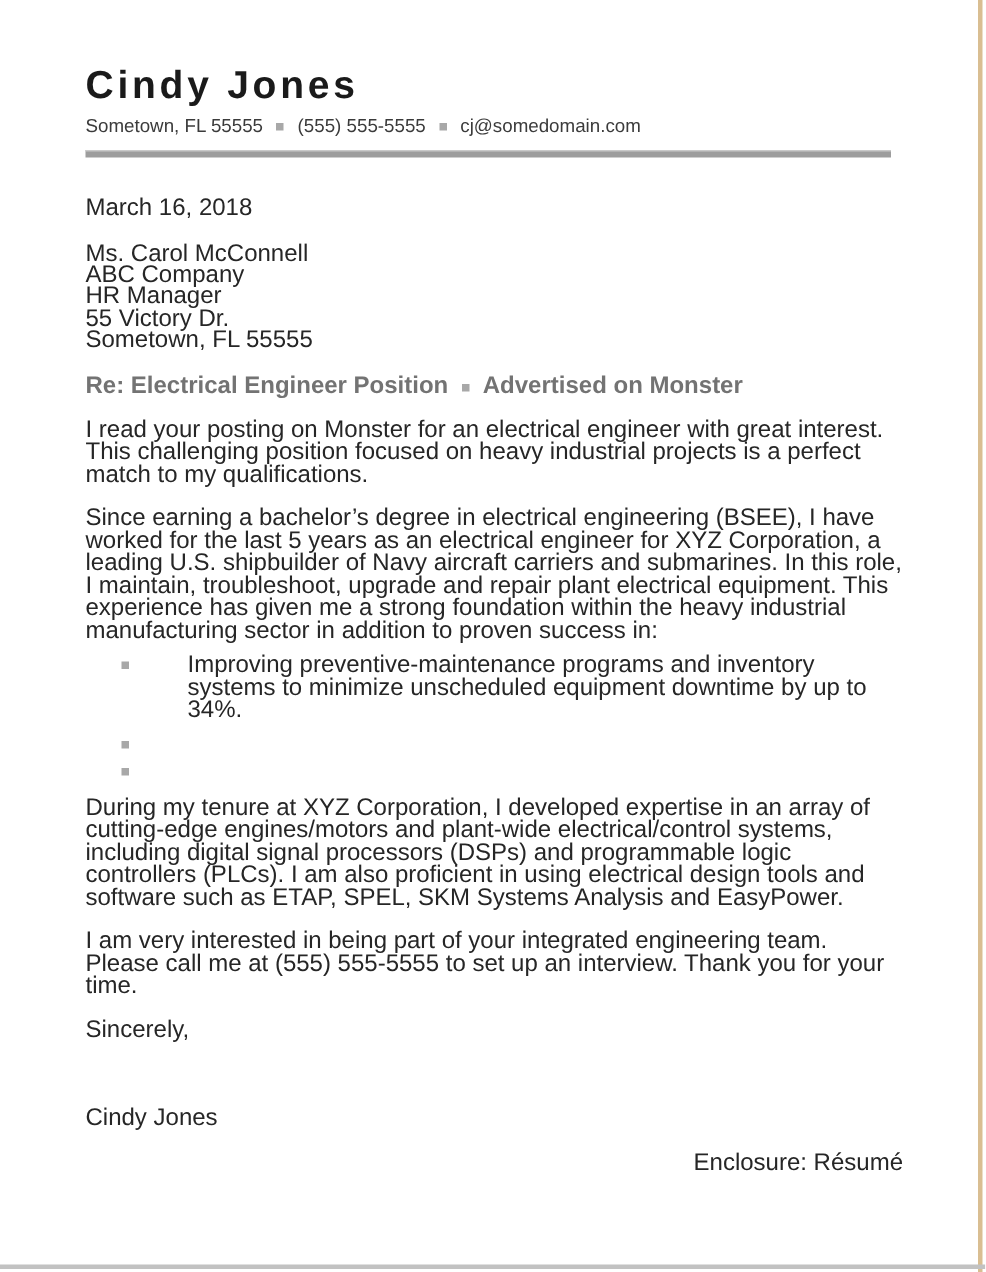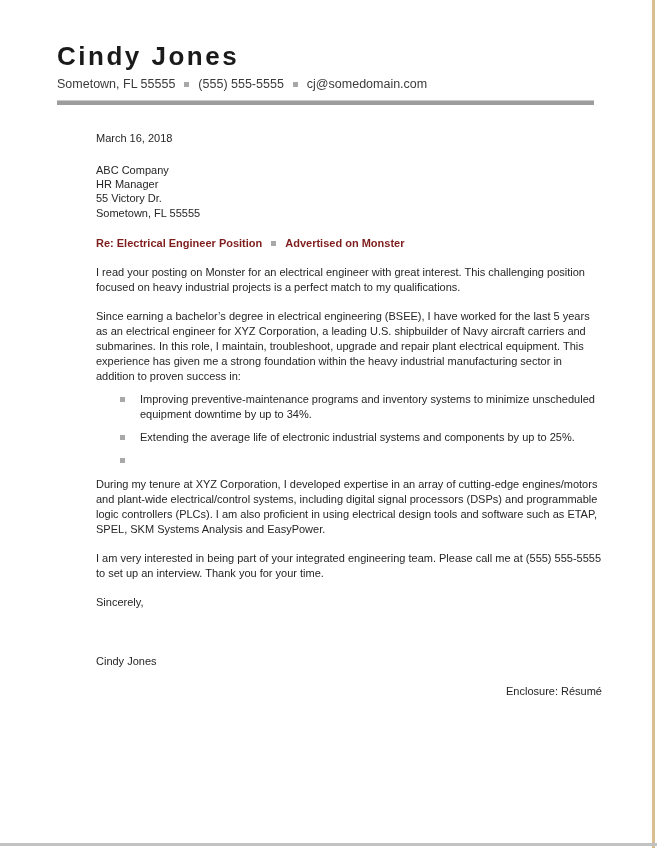--- a/index.html
+++ b/index.html
@@ -48,49 +48,49 @@
   }
   .header-rule {
     margin-top: 9px;
     width: 537px;
     height: 4px;
     background: #9d9d9d;
     border-top: 1px solid #c9c9c9;
   }
   
   .letter {
-    font-size: 11px;
+    font-size: 16px;
     line-height: 15px;
-    margin-left: 39px;
   }
   .date-line {
     margin-top: 26px;
   }
   .recipient-block {
     margin-top: 17px;
     line-height: 14.2px;
   }
   .subject-line {
     margin-top: 16px;
     display: flex;
     align-items: center;
     font-weight: bold;
-    color: #7f1d1d;
+    color: #737373;
   }
   .letter p {
     margin: 14px 0 0 0;
   }
   .bullet-list {
     list-style: none;
     margin: 8px 0 0 0;
     padding: 0;
   }
   .bullet-list li {
     display: flex;
     margin-top: 8px;
+    gap: 24px;
   }
   .bullet-square {
     display: inline-block;
     width: 5px;
     height: 5px;
     background: #a8a8a8;
     margin: 5px 15px 0 24px;
     flex-shrink: 0;
   }
   .bullet-text {
@@ -136,20 +136,21 @@
         <span class="sep-square"></span>
         <span>cj@somedomain.com</span>
       </div>
       <div class="header-rule"></div>
     </header>
 
     <main class="letter">
       <div class="date-line">March 16, 2018</div>
 
       <div class="recipient-block">
+        <div>Ms. Carol McConnell</div>
         <div>ABC Company</div>
         <div>HR Manager</div>
         <div>55 Victory Dr.</div>
         <div>Sometown, FL 55555</div>
       </div>
 
       <div class="subject-line">
         <span>Re: Electrical Engineer Position</span>
         <span class="sep-square"></span>
         <span>Advertised on Monster</span>
@@ -159,21 +160,20 @@
       <p>I read your posting on Monster for an electrical engineer with great interest. This challenging position focused on heavy industrial projects is a perfect match to my qualifications.</p>
       <p>Since earning a bachelor’s degree in electrical engineering (BSEE), I have worked for the last 5 years as an electrical engineer for XYZ Corporation, a leading U.S. shipbuilder of Navy aircraft carriers and submarines. In this role, I maintain, troubleshoot, upgrade and repair plant electrical equipment. This experience has given me a strong foundation within the heavy industrial manufacturing sector in addition to proven success in:</p>
 
       <ul class="bullet-list">
         <li>
           <span class="bullet-square"></span>
           <span class="bullet-text">Improving preventive-maintenance programs and inventory systems to minimize unscheduled equipment downtime by up to 34%.</span>
         </li>
         <li>
           <span class="bullet-square"></span>
-          <span class="bullet-text">Extending the average life of electronic industrial systems and components by up to 25%.</span>
         </li>
         <li>
           <span class="bullet-square"></span>
         </li>
       </ul>
 
       <p>During my tenure at XYZ Corporation, I developed expertise in an array of cutting-edge engines/motors and plant-wide electrical/control systems, including digital signal processors (DSPs) and programmable logic controllers (PLCs). I am also proficient in using electrical design tools and software such as ETAP, SPEL, SKM Systems Analysis and EasyPower.</p>
       <p>I am very interested in being part of your integrated engineering team. Please call me at (555) 555-5555 to set up an interview. Thank you for your time.</p>
 
       <p>Sincerely,</p>

